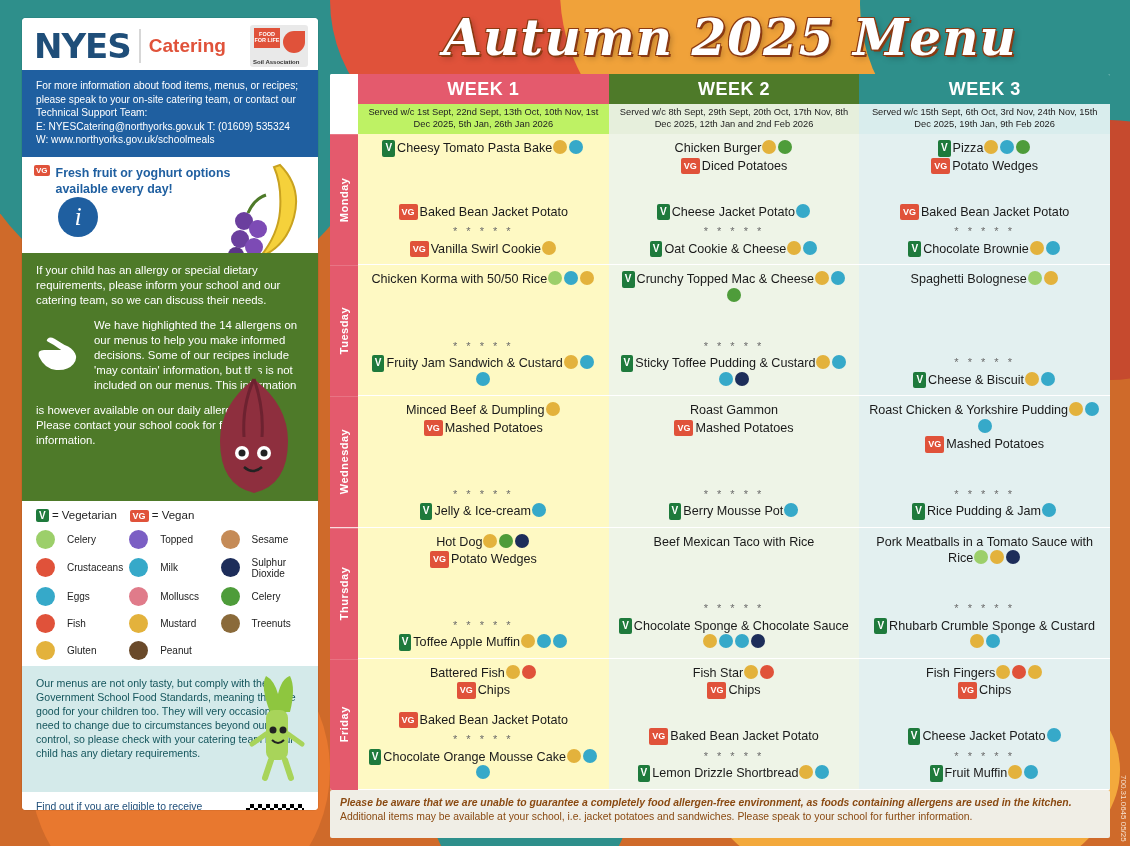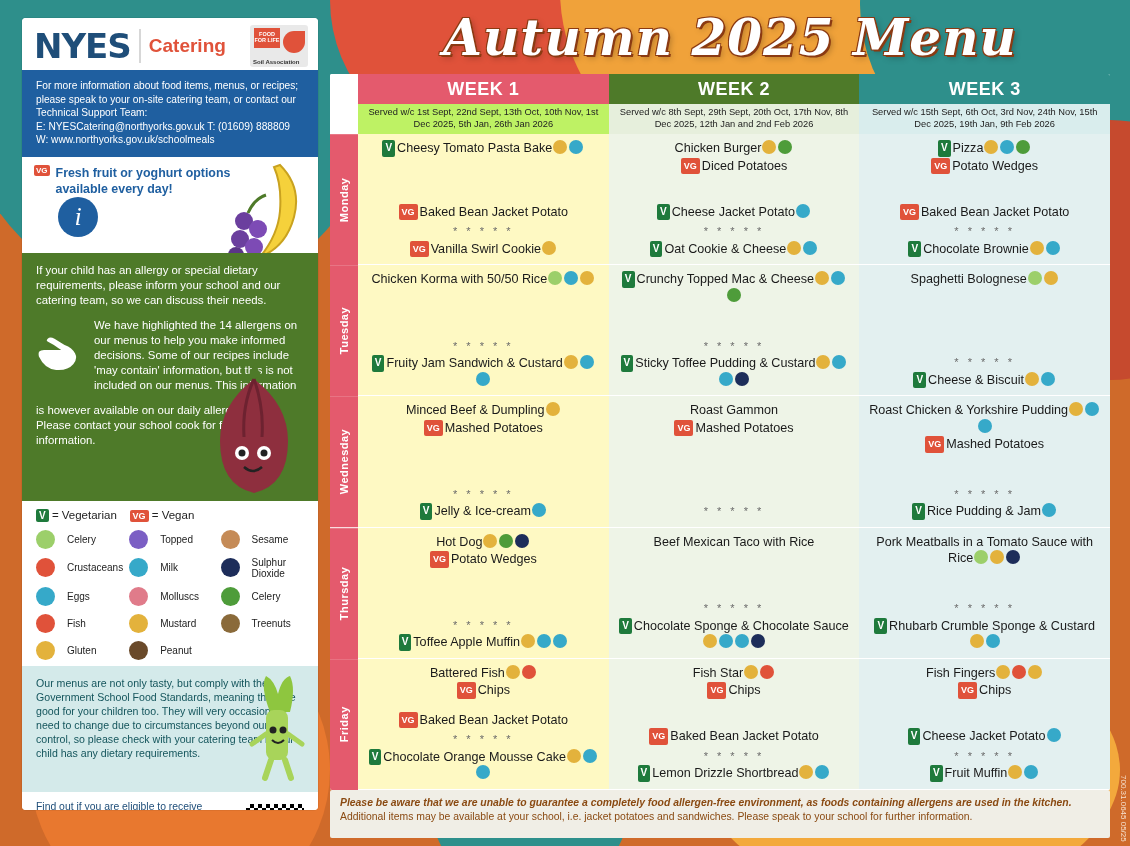--- a/index.html
+++ b/index.html
@@ -169,21 +169,21 @@
         <span class="sq">FOOD FOR LIFE</span>
         <span class="leaf"></span>
         <span class="txt">Soil Association</span>
       </span>
     </div>
 
     <div class="blue">
       <div>For more information about food items, menus, or recipes;</div>
       <div>please speak to your on-site catering team, or contact our</div>
       <div>Technical Support Team:</div>
-      <div>E: NYESCatering@northyorks.gov.uk  T: (01609) 888809</div>
+      <div>E: NYESCatering@northyorks.gov.uk  T: (01609) 535324</div>
       <div>W: www.northyorks.gov.uk/schoolmeals</div>
     </div>
 
     <div class="fruit">
       <div class="fruit-row">
         <span class="vg-badge">VG</span>
         <span class="fruit-text">Fresh fruit or yoghurt options available every day!</span>
       </div>
       <div class="i-circle">i</div>
       <svg class="banana" viewBox="0 0 92 110">
@@ -370,20 +370,21 @@
       <div class="dish"><span class="vgtag">VG</span><span>Mashed Potatoes</span></div>
       <div class="grow"></div>
       <div class="sep">* * * * *</div>
       <div class="dish"><span class="vtag">V</span><span>Jelly &amp; Ice-cream</span><span class="dot" style="background:#36a9c9"></span></div>
     </div>
     <div class="cell c2">
       <div class="dish"><span>Roast Gammon</span></div>
       <div class="dish"><span class="vgtag">VG</span><span>Mashed Potatoes</span></div>
       <div class="grow"></div>
       <div class="sep">* * * * *</div>
+      <div class="dish"><span class="vtag">V</span><span>Berry Mousse Pot</span><span class="dot" style="background:#36a9c9"></span></div>
     </div>
     <div class="cell c3">
       <div class="dish"><span>Roast Chicken &amp; Yorkshire Pudding</span><span class="dot" style="background:#e3b23c"></span><span class="dot" style="background:#36a9c9"></span><span class="dot" style="background:#36a9c9"></span></div>
       <div class="dish"><span class="vgtag">VG</span><span>Mashed Potatoes</span></div>
       <div class="grow"></div>
       <div class="sep">* * * * *</div>
       <div class="dish"><span class="vtag">V</span><span>Rice Pudding &amp; Jam</span><span class="dot" style="background:#36a9c9"></span></div>
     </div>
 
     <div class="daycell d-thu">Thursday</div>

